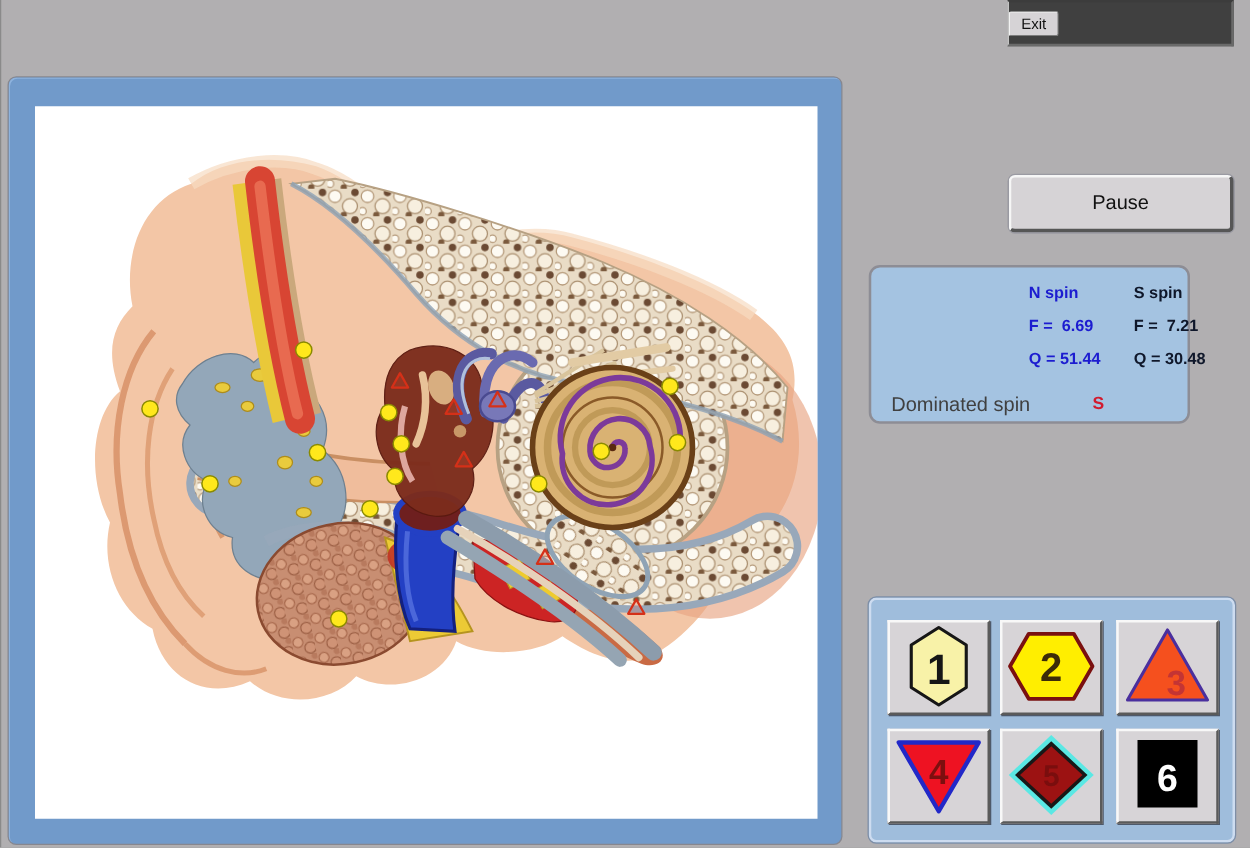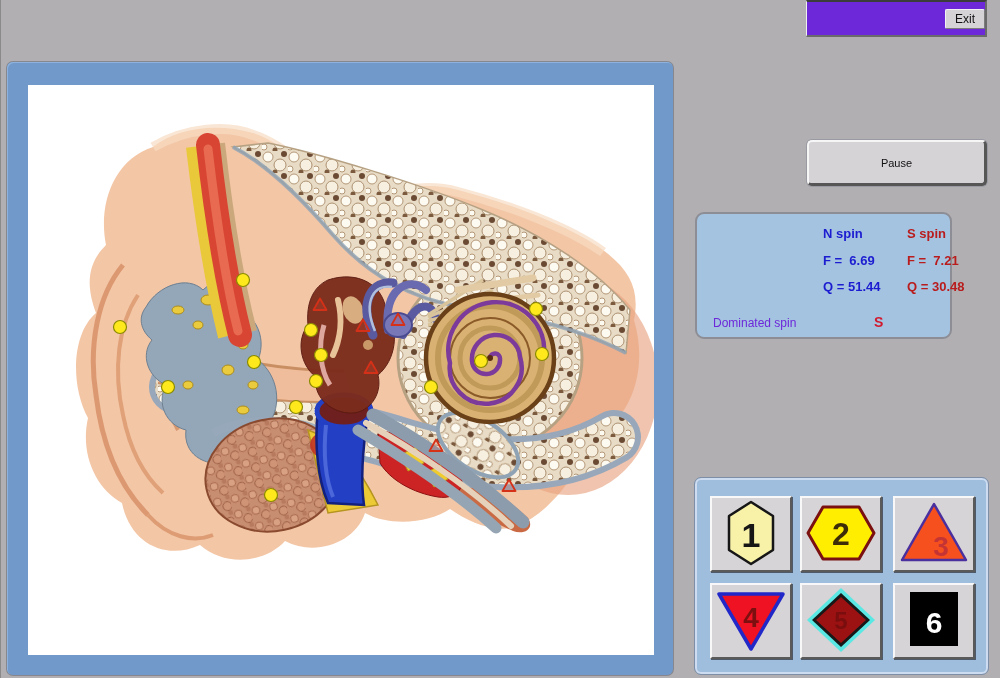--- a/index.html
+++ b/index.html
@@ -5,51 +5,51 @@
   html,body{margin:0;padding:0;background:#8e8c8e;}
   *{box-sizing:border-box;}
   .screen{
     position:relative;width:1000px;height:678px;overflow:hidden;
     background:#b1afb1;font-family:"Liberation Sans",sans-serif;
     border-left:1px solid #8a8a8a;
   }
   
   .exit-plate{
     position:absolute;left:805px;top:0;width:181px;height:37px;
-    background:#6d28d9;
+    background:#404040;
     border-top:2px solid #3c3c3c;border-left:1px solid #efefef;
     border-right:2px solid #6a6a6a;border-bottom:2px solid #6a6a6a;
-    display:flex;align-items:center;justify-content:flex-end;cursor:pointer;
+    display:flex;align-items:center;justify-content:flex-start;cursor:pointer;
   }
   .exit-label{
     font-size:12px;color:#111;background:#d6d3d6;padding:2px 9px;
     border-top:1px solid #f2f2f2;border-left:1px solid #f2f2f2;
     border-right:1px solid #7c7c7c;border-bottom:1px solid #7c7c7c;
     border-radius:2px;
   }
   
   .pause-btn{
     position:absolute;left:806px;top:140px;width:180px;height:46px;
     background:#d6d3d6;border-radius:5px;
     border-top:2px solid #f6f6f6;border-left:2px solid #f6f6f6;
     border-right:3px solid #565656;border-bottom:3px solid #565656;
     box-shadow:0 0 0 1px #9a9aa2;
     display:flex;align-items:center;justify-content:center;
-    font-size:11px;color:#111;cursor:pointer;
+    font-size:16px;color:#111;cursor:pointer;
   }
   
   .spin-panel{
     position:absolute;left:694px;top:212px;width:257px;height:127px;
     background:#a4c3e1;border:2px solid #8d8d95;border-radius:9px;
     font-size:13px;font-weight:bold;
   }
   .spin-panel .abs{position:absolute;white-space:pre;}
   .ncol{color:#1c1cd0;}
-  .scol{color:#b91c1c;}
-  .dom-label{color:#6d28d9;font-weight:normal;font-size:12px;}
+  .scol{color:#0f172a;}
+  .dom-label{color:#404040;font-weight:normal;font-size:16px;}
   .dom-value{color:#d21a2e;font-size:14px;}
   
   .btn-panel{
     position:absolute;left:693px;top:477px;width:295px;height:198px;
     background:#9fbddc;border:1px solid #7e8ea6;border-radius:7px;
     box-shadow:inset 0 0 0 2px #cddcf0;
   }
   .marker-btn{
     position:absolute;width:82px;height:76px;background:#d7d4d7;
     border-top:2px solid #f8f8f8;border-left:2px solid #f8f8f8;

